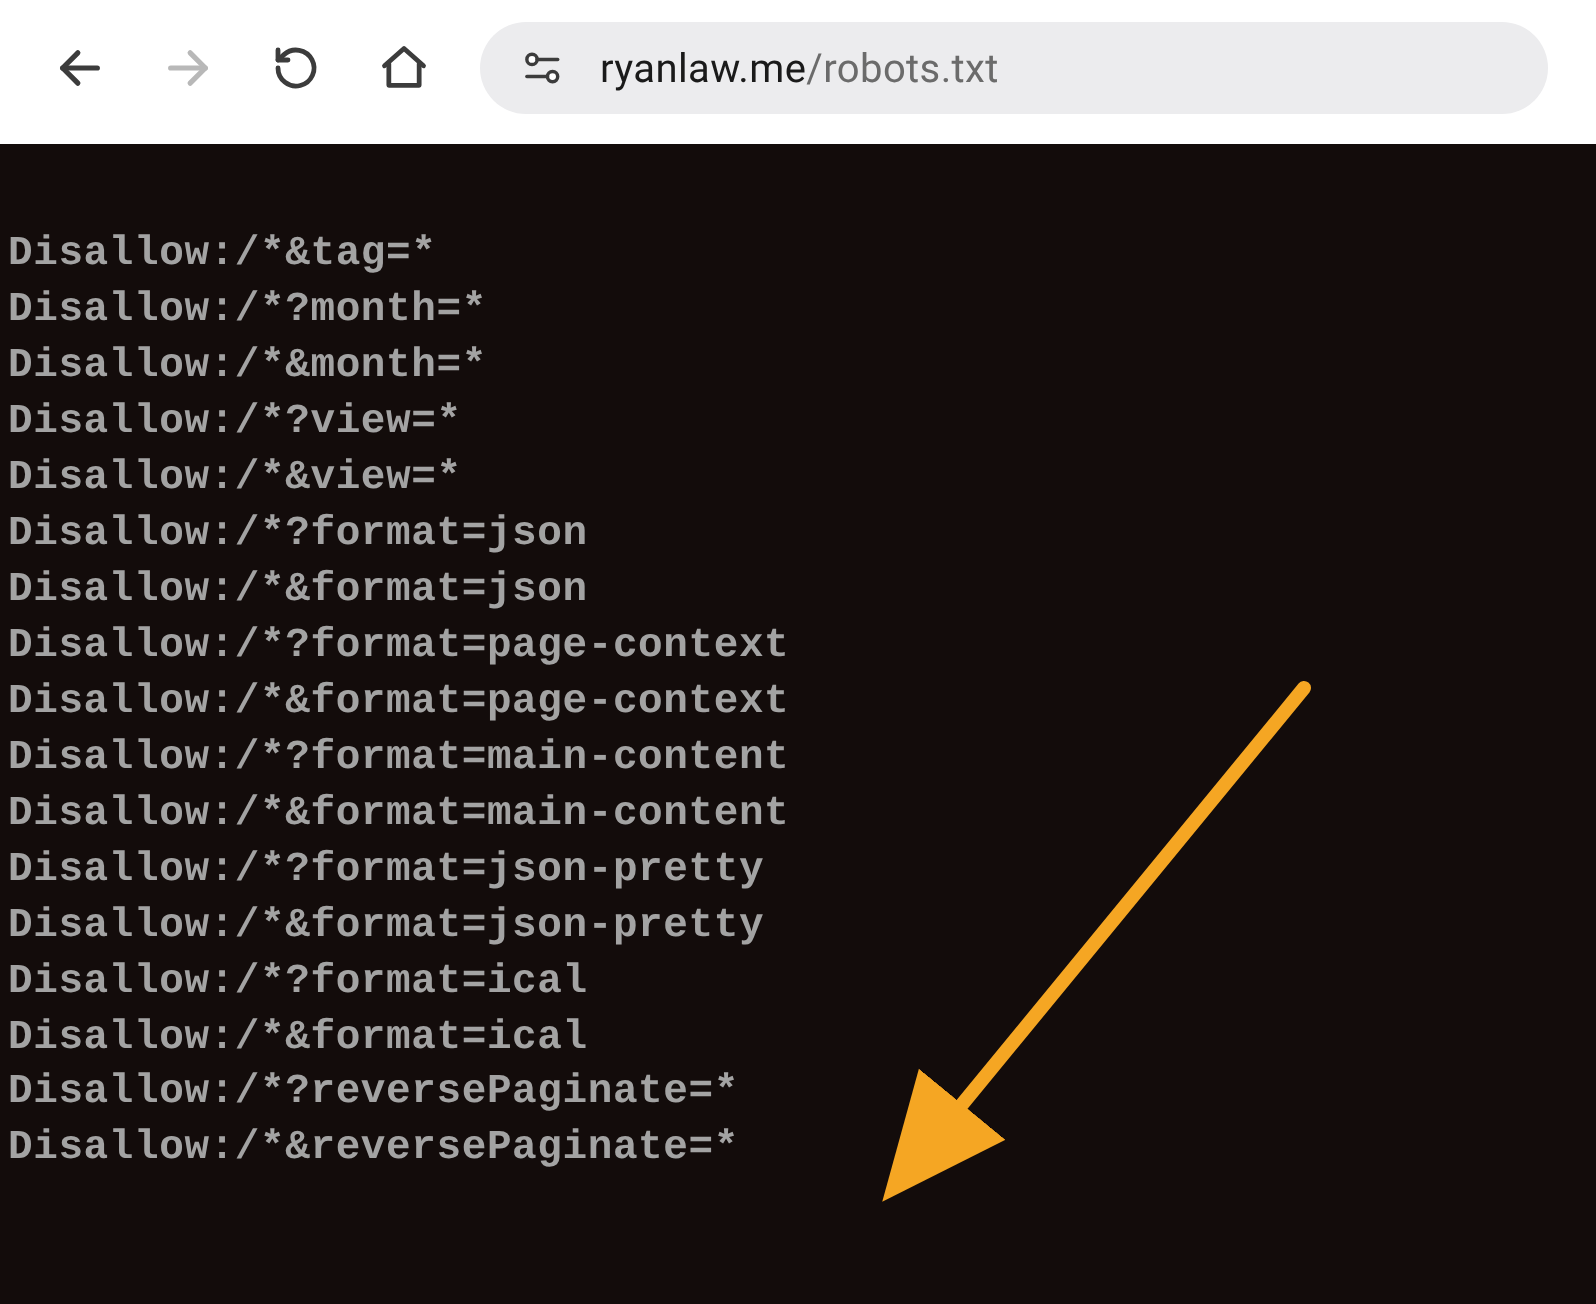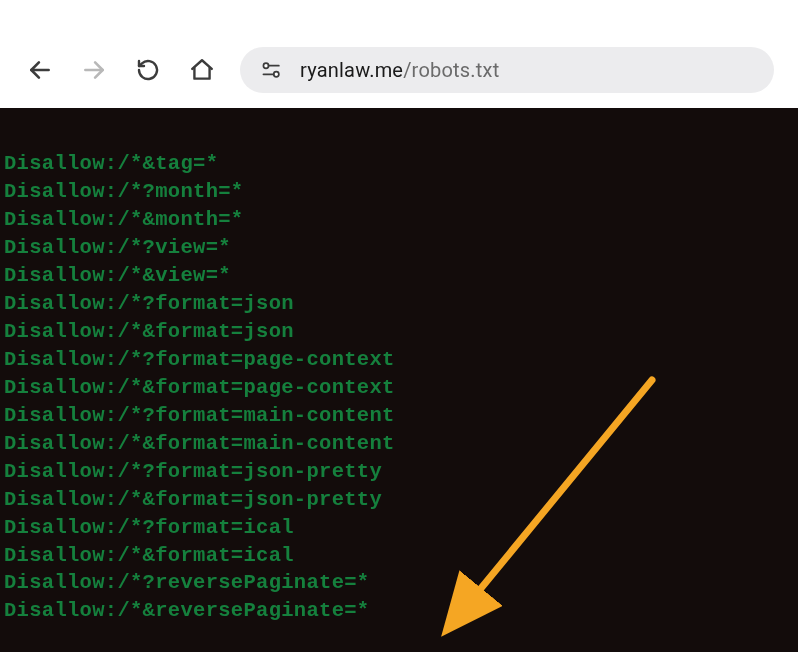--- a/index.html
+++ b/index.html
@@ -11,21 +11,20 @@
       background: #fff;
       position: relative;
     }
     .toolbar {
       display: flex;
       align-items: center;
       gap: 22px;
       padding: 14px 24px 18px 24px;
       background: #fff;
       height: 72px;
-      margin-top: 36px;
     }
     .nav-icon {
       display: flex;
       align-items: center;
       justify-content: center;
       width: 32px;
       height: 32px;
       cursor: pointer;
     }
     .nav-icon svg { stroke: #3c3c3c; }
@@ -46,21 +45,21 @@
       gap: 2px;
     }
     .url-text {
       font-size: 20px;
       color: #1a1a1a;
       letter-spacing: 0.2px;
     }
     .url-text .path { color: #6b6b6b; }
     .content {
       background: #130c0b;
-      color: #15803d;
+      color: #a3a3a3;
       font-family: "Menlo", "Consolas", "Courier New", monospace;
       font-size: 20.5px;
       font-weight: 700;
       line-height: 1.365;
       padding: 0;
       height: calc(652px - 72px);
       white-space: pre;
       letter-spacing: 0.3px;
       position: relative;
     }

